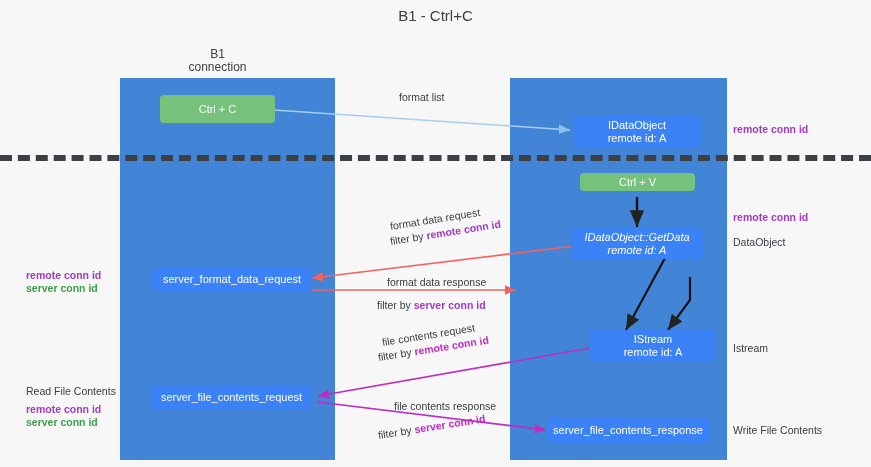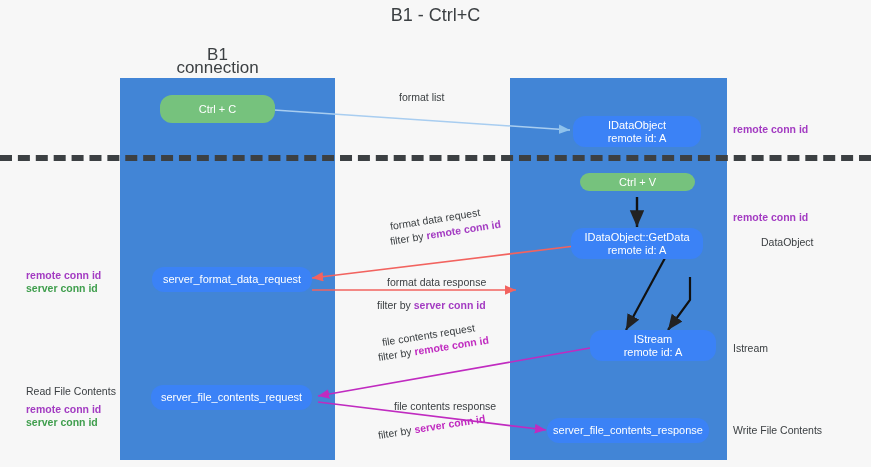--- a/index.html
+++ b/index.html
@@ -9,40 +9,40 @@
     font-family:"Liberation Sans","DejaVu Sans",sans-serif;
     overflow:hidden;
     position:relative;
   }
   #stage{position:absolute;left:0;top:0;width:871px;height:467px;}
   .abs{position:absolute;}
 
   
   #title{
     left:0;top:6px;width:871px;text-align:center;
-    font-size:18px;color:#3c4043;line-height:19px;
+    font-size:15px;color:#3c4043;line-height:19px;
   }
 
   
   .colhead{
-    font-size:17px;color:#3c4043;text-align:center;line-height:13px;
+    font-size:12px;color:#3c4043;text-align:center;line-height:13px;
   }
   #head-b1{left:140px;top:48px;width:155px;}
   #head-a1{left:535px;top:48px;width:205px;}
 
   
   .lane{background:#4285d6;}
   #lane-b1{left:120px;top:78px;width:215px;height:382px;}
 
   
   .box{
     box-sizing:border-box;
     display:flex;flex-direction:column;align-items:center;justify-content:center;
     color:#ffffff;font-size:11px;line-height:13px;text-align:center;
-    border-radius:12px;
+    border-radius:4px;
   }
   .green{background:#76c27d;}
   .orange{background:#3b82f6;}
 
   
   .slabel{font-size:10.5px;line-height:13px;}
   .purple{color:#a33bc2;font-weight:bold;}
   .green-t{color:#3f9e4d;font-weight:bold;}
   .dark{color:#3c4043;}
 
@@ -119,21 +119,21 @@
 
   <div class="abs box orange" style="left:573px;top:116px;width:128px;height:31px;">
     <span>IDataObject</span>
     <span>remote id: A</span>
   </div>
 
   <div class="abs box green" style="left:580px;top:173px;width:115px;height:18px;">
     <span>Ctrl + V</span>
   </div>
 
-  <div class="abs box orange" style="left:571px;top:228px;width:132px;height:31px;">
+  <div class="abs box orange" style="left:571px;top:228px;width:132px;height:31px;font-style:italic;">
     <span>IDataObject::GetData</span>
     <span>remote id: A</span>
   </div>
 
   <div class="abs box orange" style="left:152px;top:267px;width:160px;height:25px;">
     <span>server_format_data_request</span>
   </div>
 
 
   <div class="abs box orange" style="left:590px;top:330px;width:126px;height:31px;">
@@ -168,21 +168,21 @@
 
   <div class="abs conn" style="left:394px;top:399px;">file contents response</div>
   <div class="abs conn rot-up" style="left:378px;top:428px;">
     <span>filter by </span><span class="mag">server conn id</span>
   </div>
 
   <div class="abs slabel purple" style="left:733px;top:123px;">remote conn id</div>
 
   <div class="abs slabel purple" style="left:733px;top:211px;">remote conn id</div>
 
-  <div class="abs slabel dark" style="left:761px;top:236px;">DataObject</div>
+  <div class="abs slabel dark" style="left:733px;top:236px;">DataObject</div>
 
   <div class="abs slabel dark" style="left:733px;top:342px;">Istream</div>
 
   <div class="abs slabel dark" style="left:733px;top:424px;">Write File Contents</div>
 
   <div class="abs slabel purple" style="left:26px;top:269px;">remote conn id</div>
   <div class="abs slabel green-t" style="left:26px;top:282px;">server conn id</div>
 
   <div class="abs slabel dark" style="left:26px;top:385px;">Read File Contents</div>
   <div class="abs slabel purple" style="left:26px;top:403px;">remote conn id</div>

